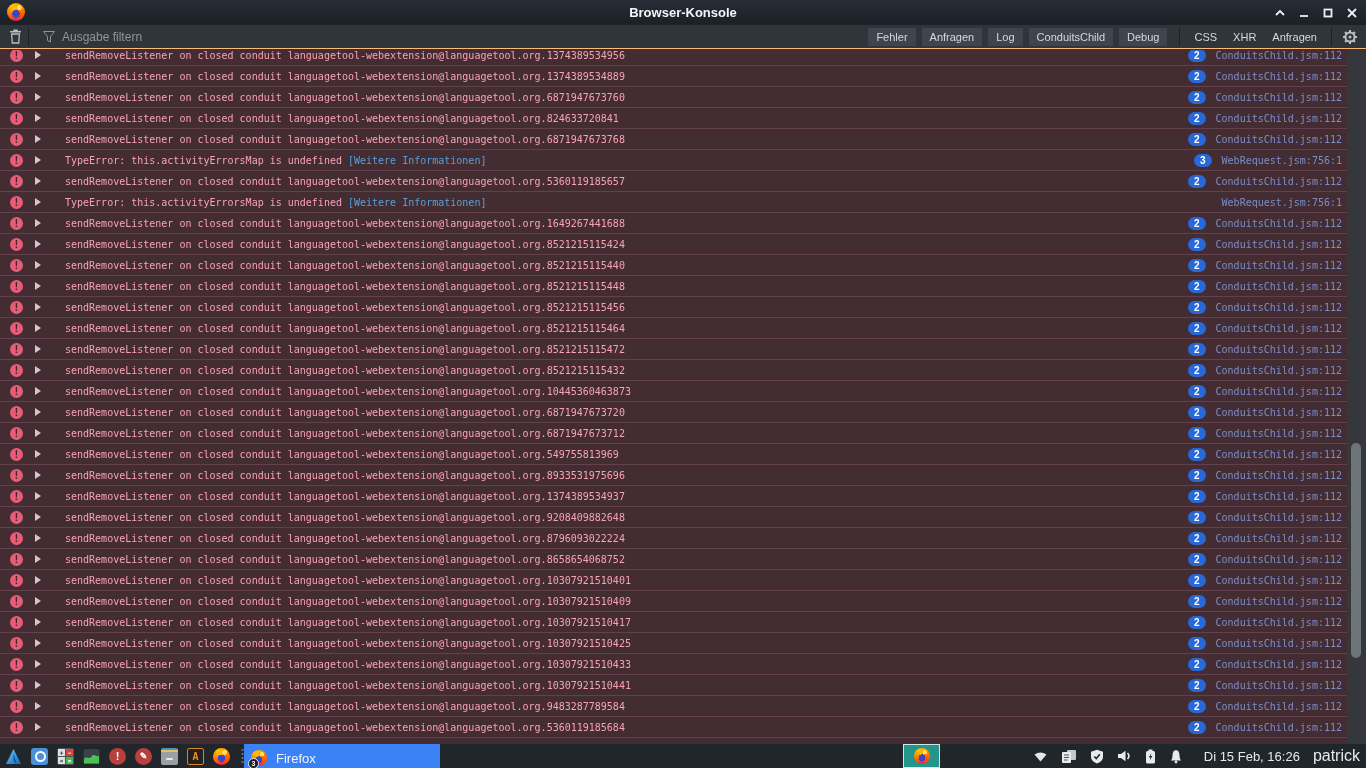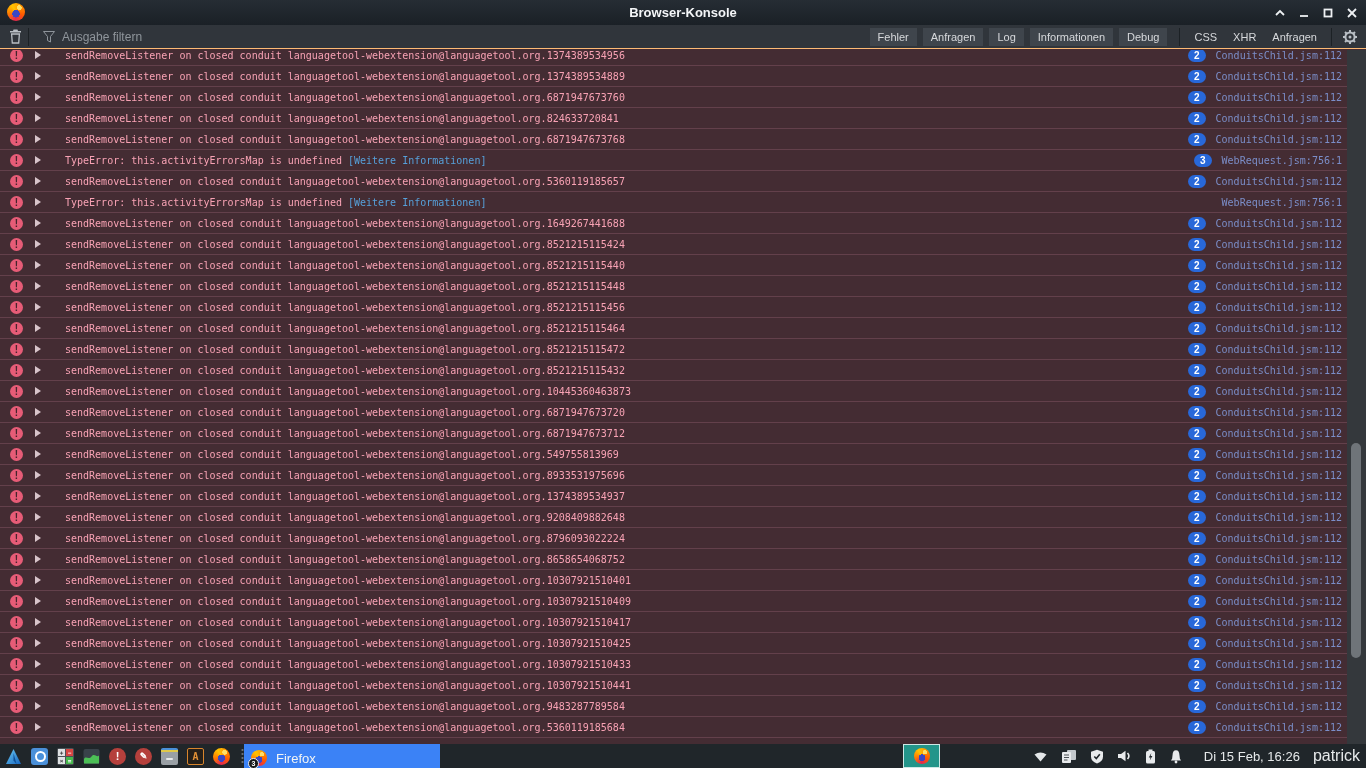--- a/index.html
+++ b/index.html
@@ -150,21 +150,21 @@
     <div class="filter-box">
       <svg width="12" height="12" viewBox="0 0 12 12">
         <path d="M0.5 0.5 H11.5 L7.5 5.5 V11 L4.5 9.5 V5.5 Z" fill="none" stroke="#8f959b"></path>
       </svg>
       <span class="filter-ph">Ausgabe filtern</span>
     </div>
     <div class="tb-spacer"></div>
     <span class="lvl-btn">Fehler</span>
     <span class="lvl-btn">Anfragen</span>
     <span class="lvl-btn">Log</span>
-    <span class="lvl-btn">Informationen</span>
+    <span class="lvl-btn">ConduitsChild</span>
     <span class="lvl-btn">Debug</span>
     <div class="vsep"></div>
     <span class="cat-btn">CSS</span>
     <span class="cat-btn">XHR</span>
     <span class="cat-btn">Anfragen</span>
     <div class="vsep"></div>
     <div class="gear">
       <svg width="16" height="16" viewBox="0 0 16 16">
         <g stroke="#b9bfc5" stroke-width="2">
           <line x1="8" y1="1" x2="8" y2="15"></line>

